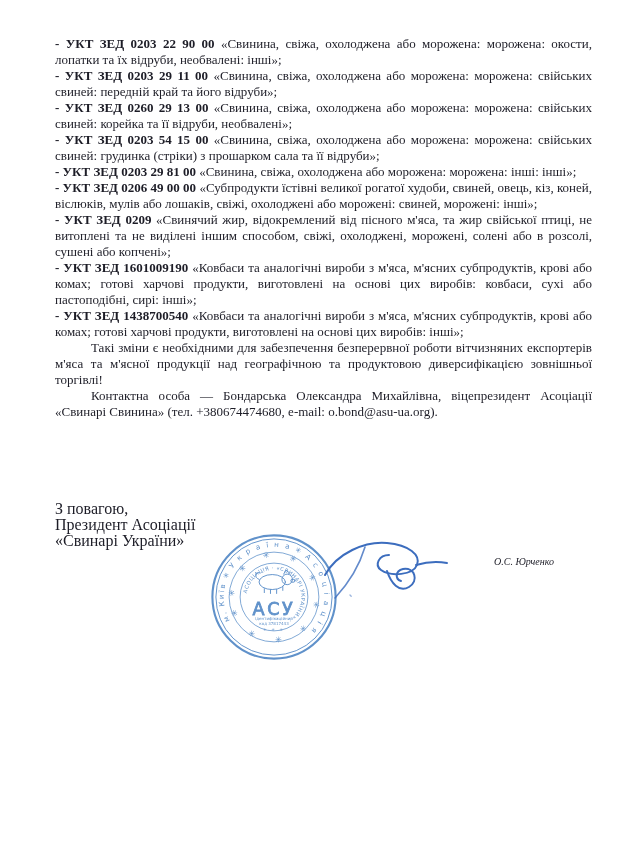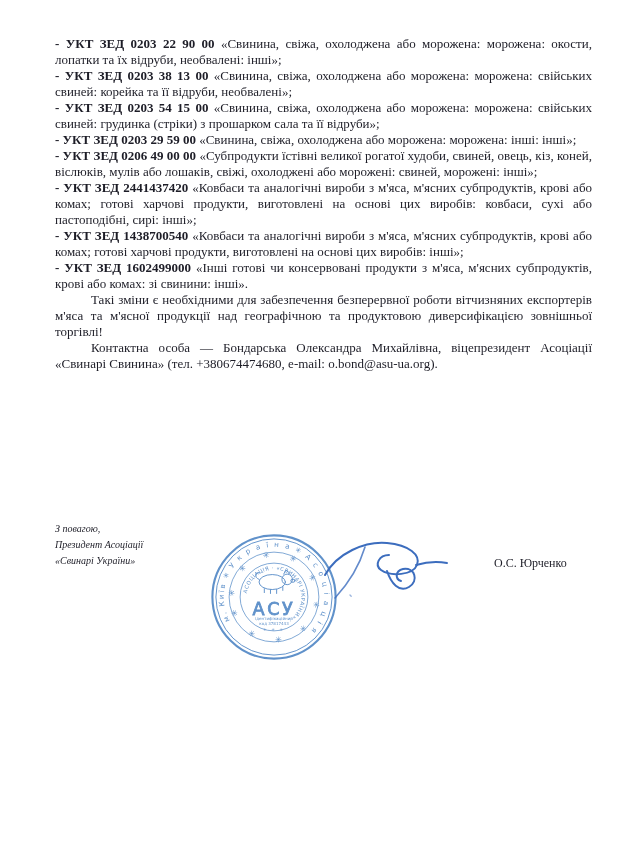--- a/index.html
+++ b/index.html
@@ -19,55 +19,56 @@
   .content{
     position:absolute;
     left:55px;top:36px;width:537px;
     font-size:13px;line-height:16px;
     text-align:justify;
   }
   .content p{margin:0;}
   .li b{font-weight:700;}
   .para{text-indent:36px;}
   .signoff{
-    position:absolute;left:55px;top:521px;
-    font-size:10px;line-height:15.9px;font-style:italic;
+    position:absolute;left:55px;top:501px;
+    font-size:16px;line-height:15.9px;
   }
   .stamp{
     position:absolute;left:208px;top:531px;
     width:132px;height:132px;
     opacity:.9;
   }
   .stamp svg text{fill:var(--stamp);font-family:"DejaVu Sans",sans-serif;}
   .stamp svg .ring-line{stroke:var(--stamp);fill:none;}
   .signature-box{
     position:absolute;left:320px;top:535px;
     width:132px;height:72px;
   }
   .signature-box svg path{stroke:var(--sig);fill:none;stroke-linecap:round;stroke-linejoin:round;}
   .signer-name{
     position:absolute;left:494px;top:556px;
-    font-size:12px;white-space:nowrap;
+    font-size:10px;white-space:nowrap;font-style:italic;
   }
 </style>
 </head>
 <body>
 
 <div class="page">
 
   <div class="content">
     <div id="ukt-list">
         <p class="li"><b>- УКТ ЗЕД 0203 22 90 00</b> <span>«Свинина, свіжа, охолоджена або морожена: морожена: окости, лопатки та їх відруби, необвалені: інші»;</span></p>
-        <p class="li"><b>- УКТ ЗЕД 0203 38 13 00</b> <span>«Свинина, свіжа, охолоджена або морожена: морожена: свійських свиней: корейка та її відруби, необвалені»;</span></p>
+        <p class="li"><b>- УКТ ЗЕД 0203 29 11 00</b> <span>«Свинина, свіжа, охолоджена або морожена: морожена: свійських свиней: передній край та його відруби»;</span></p>
+        <p class="li"><b>- УКТ ЗЕД 0260 29 13 00</b> <span>«Свинина, свіжа, охолоджена або морожена: морожена: свійських свиней: корейка та її відруби, необвалені»;</span></p>
         <p class="li"><b>- УКТ ЗЕД 0203 54 15 00</b> <span>«Свинина, свіжа, охолоджена або морожена: морожена: свійських свиней: грудинка (стріки) з прошарком сала та її відруби»;</span></p>
-        <p class="li"><b>- УКТ ЗЕД 0203 29 59 00</b> <span>«Свинина, свіжа, охолоджена або морожена: морожена: інші: інші»;</span></p>
+        <p class="li"><b>- УКТ ЗЕД 0203 29 81 00</b> <span>«Свинина, свіжа, охолоджена або морожена: морожена: інші: інші»;</span></p>
         <p class="li"><b>- УКТ ЗЕД 0206 49 00 00</b> <span>«Субпродукти їстівні великої рогатої худоби, свиней, овець, кіз, коней, віслюків, мулів або лошаків, свіжі, охолоджені або морожені: свиней, морожені: інші»;</span></p>
-        <p class="li"><b>- УКТ ЗЕД 2441437420</b> <span>«Ковбаси та аналогічні вироби з м'яса, м'ясних субпродуктів, крові або комах; готові харчові продукти, виготовлені на основі цих виробів: ковбаси, сухі або пастоподібні, сирі: інші»;</span></p>
+        <p class="li"><b>- УКТ ЗЕД 0209</b> <span>«Свинячий жир, відокремлений від пісного м'яса, та жир свійської птиці, не витоплені та не виділені іншим способом, свіжі, охолоджені, морожені, солені або в розсолі, сушені або копчені»;</span></p>
+        <p class="li"><b>- УКТ ЗЕД 1601009190</b> <span>«Ковбаси та аналогічні вироби з м'яса, м'ясних субпродуктів, крові або комах; готові харчові продукти, виготовлені на основі цих виробів: ковбаси, сухі або пастоподібні, сирі: інші»;</span></p>
         <p class="li"><b>- УКТ ЗЕД 1438700540</b> <span>«Ковбаси та аналогічні вироби з м'яса, м'ясних субпродуктів, крові або комах; готові харчові продукти, виготовлені на основі цих виробів: інші»;</span></p>
-        <p class="li"><b>- УКТ ЗЕД 1602499000</b> <span>«Інші готові чи консервовані продукти з м'яса, м'ясних субпродуктів, крові або комах: зі свинини: інші».</span></p>
       </div>
     <p class="para">Такі зміни є необхідними для забезпечення безперервної роботи вітчизняних експортерів м'яса та м'ясної продукції над географічною та продуктовою диверсифікацією зовнішньої торгівлі!</p>
     <p class="para">Контактна особа — Бондарська Олександра Михайлівна, віцепрезидент Асоціації «Свинарі Свинина» (тел. +380674474680, e-mail: o.bond@asu-ua.org).</p>
   </div>
 
   <div class="signoff">
     <div>З повагою,</div>
     <div>Президент Асоціації</div>
     <div>«Свинарі України»</div>
   </div>

